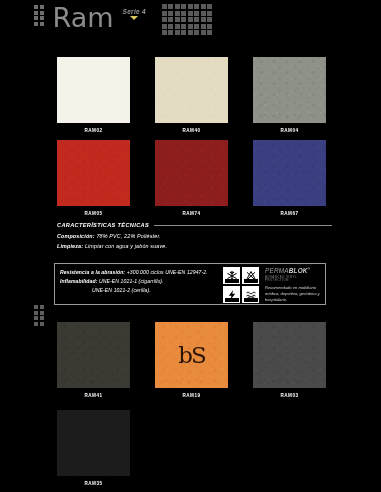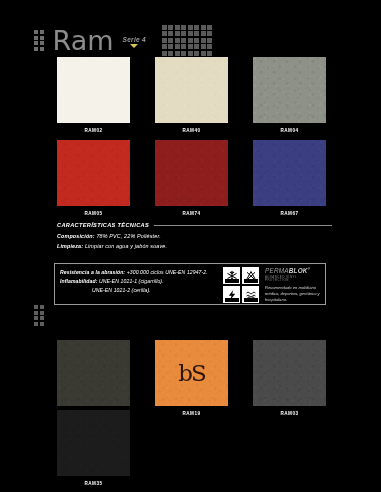--- a/index.html
+++ b/index.html
@@ -18,24 +18,24 @@
 
   .page {
     position: absolute;
     inset: 0;
     background: #000000;
   }
 
   
   .header {
     position: absolute;
-    left: 0; top: 16px;
+    left: 0; top: 4px;
     width: 381px; height: 48px;
     display: flex;
-    align-items: center;
+    align-items: flex-start;
     padding-left: 34px;
     box-sizing: border-box;
   }
   .logo-bars {
     display: grid;
     grid-template-columns: repeat(2, 4px);
     grid-template-rows: repeat(4, 4px);
     gap: 1.5px;
     margin-right: 9px;
     margin-top: 1px;
@@ -358,21 +358,21 @@
         </div>
         <div class="swatch">
           <div class="chip" style="background: rgb(142, 30, 30);"></div>
           <div class="chip-label">RAM74</div>
         </div>
         <div class="swatch">
           <div class="chip" style="background: rgb(59, 63, 130);"></div>
           <div class="chip-label">RAM67</div>
         </div>
       </div>
-      <div class="swatch-row" style="top: 340px;">
+      <div class="swatch-row" style="top: 322px;">
         <div class="swatch">
           <div class="chip" style="background: rgb(58, 58, 51);"></div>
           <div class="chip-label">RAM41</div>
         </div>
         <div class="swatch">
           <div class="chip" style="background: rgb(232, 139, 60);">
             <div class="chip-logo">bS</div>
           </div>
           <div class="chip-label">RAM19</div>
         </div>

